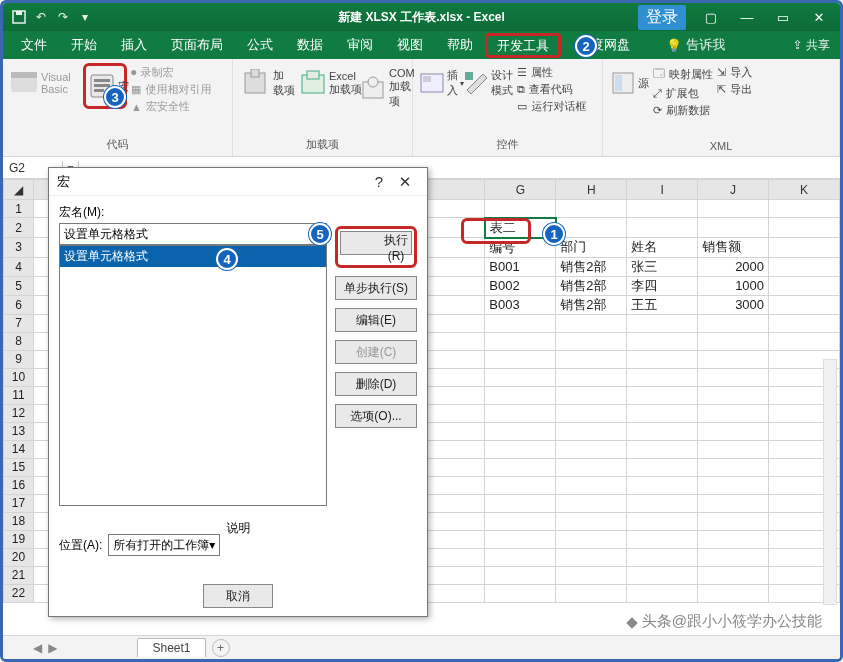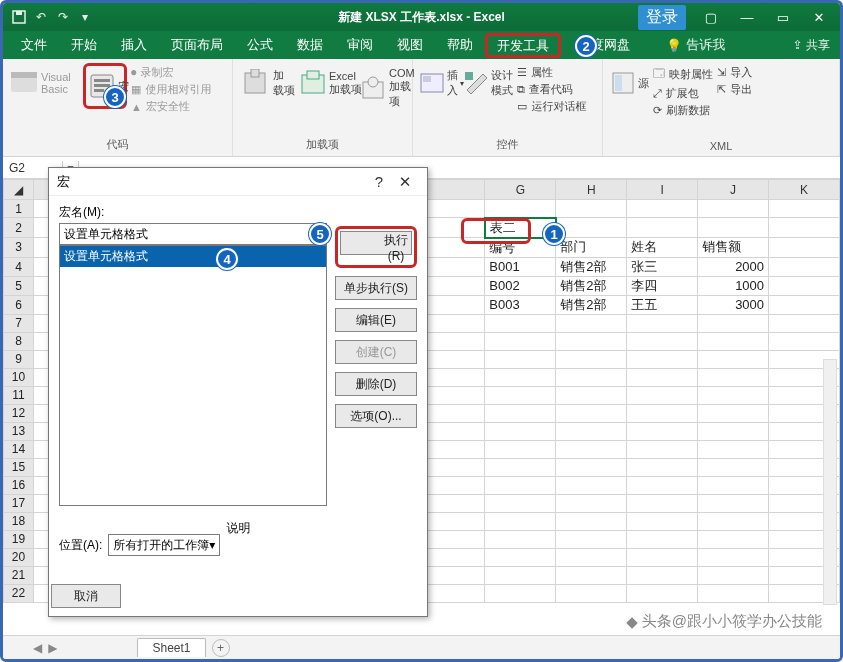--- a/index.html
+++ b/index.html
@@ -65,21 +65,21 @@
   .dlg-label { margin-bottom:2px;}
   .dlg-input { border:1px solid #7a7a7a; height:22px; padding:0 4px; font-size:12px; }
   .dlg-list { border:1px solid #7a7a7a; flex:1; margin-top:0; min-height:200px; overflow:auto; position:relative;}
   .list-item { padding:2px 4px; }
   .list-item.sel { background:#0a64ad; color:#fff;}
   .dlg-btn { height:24px; border:1px solid #888; background:#e9e9e9; font-size:12px; color:#222; }
   .dlg-btn:disabled { color:#999;}
   .dlg-bottom { padding:6px 10px; display:flex; flex-direction:row; gap:6px;}
   .dlg-row { display:flex; align-items:center; gap:6px;}
   .dlg-select { flex:1; border:1px solid #7a7a7a; height:22px; display:flex; align-items:center; justify-content:space-between; padding:0 4px;}
-  .dlg-footer { padding:8px 2px; display:flex; justify-content:flex-start; border-top:0;}
+  .dlg-footer { padding:8px 9px; display:flex; justify-content:center; border-top:0;}
   .run-red { border:3px solid #c62828; border-radius:6px; padding:2px;}
   .execbtn-wrap { position:relative;}
 
   
   .statusbar { position:absolute; bottom:0; left:0; right:0; height:24px; background:#f3f3f3; border-top:1px solid #d4d4d4; display:flex; align-items:center; font-size:12px; color:#444;}
   .sheet-tab { background:#fff; border:1px solid #bbb; border-bottom:none; padding:2px 14px; margin-left:80px; border-radius:2px 2px 0 0;}
   .plus-tab { margin-left:6px; width:18px; height:18px; border:1px solid #bbb; border-radius:50%; text-align:center; line-height:16px; color:#666;}
   .watermark { position:absolute; right:18px; bottom:28px; color:#888; font-size:15px; display:flex; align-items:center; gap:4px;}
 
   svg { display:block; }

